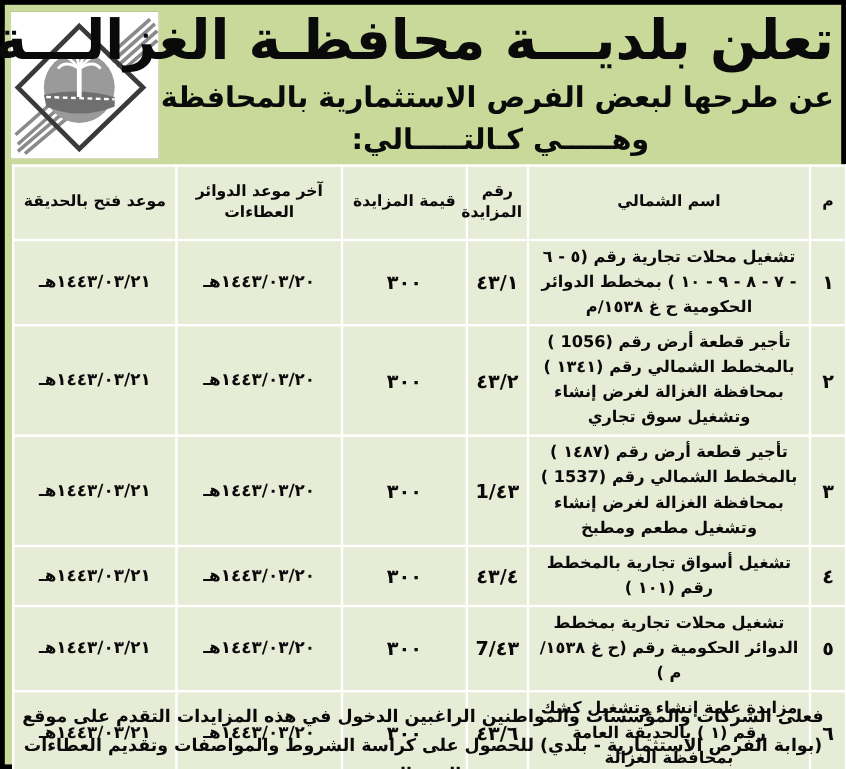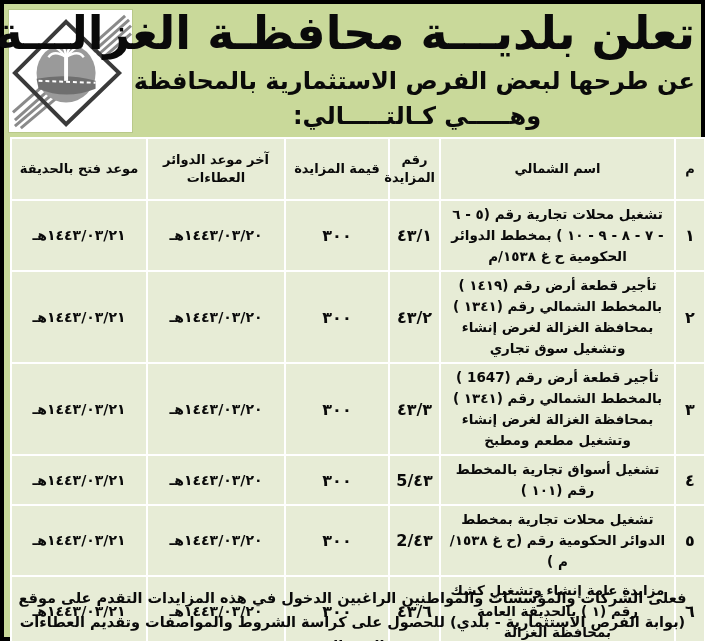--- a/index.html
+++ b/index.html
@@ -125,46 +125,46 @@
       <tr class="row-1">
         <td class="num">١</td>
         <td class="name">تشغيل محلات تجارية رقم (٥ - ٦ - ٧ - ٨ - ٩ - ١٠ ) بمخطط الدوائر الحكومية ح غ ١٥٣٨/م</td>
         <td class="num">٤٣/١</td>
         <td class="num">٣٠٠</td>
         <td class="date">١٤٤٣/٠٣/٢٠هـ</td>
         <td class="date">١٤٤٣/٠٣/٢١هـ</td>
       </tr>
       <tr class="row-2">
         <td class="num">٢</td>
-        <td class="name">تأجير قطعة أرض رقم (١٤١٩ ) بالمخطط الشمالي رقم (١٣٤١ ) بمحافظة الغزالة لغرض إنشاء وتشغيل سوق تجاري</td>
+        <td class="name">تأجير قطعة أرض رقم (1056 ) بالمخطط الشمالي رقم (١٣٤١ ) بمحافظة الغزالة لغرض إنشاء وتشغيل سوق تجاري</td>
         <td class="num">٤٣/٢</td>
         <td class="num">٣٠٠</td>
         <td class="date">١٤٤٣/٠٣/٢٠هـ</td>
         <td class="date">١٤٤٣/٠٣/٢١هـ</td>
       </tr>
       <tr class="row-3">
         <td class="num">٣</td>
-        <td class="name">تأجير قطعة أرض رقم (1647 ) بالمخطط الشمالي رقم (١٣٤١ ) بمحافظة الغزالة لغرض إنشاء وتشغيل مطعم ومطبخ</td>
-        <td class="num">٤٣/٣</td>
+        <td class="name">تأجير قطعة أرض رقم (١٤٨٧ ) بالمخطط الشمالي رقم (1537 ) بمحافظة الغزالة لغرض إنشاء وتشغيل مطعم ومطبخ</td>
+        <td class="num">٤٣/1</td>
         <td class="num">٣٠٠</td>
         <td class="date">١٤٤٣/٠٣/٢٠هـ</td>
         <td class="date">١٤٤٣/٠٣/٢١هـ</td>
       </tr>
       <tr class="row-4">
         <td class="num">٤</td>
         <td class="name">تشغيل أسواق تجارية بالمخطط رقم (١٠١ )</td>
-        <td class="num">٤٣/5</td>
+        <td class="num">٤٣/٤</td>
         <td class="num">٣٠٠</td>
         <td class="date">١٤٤٣/٠٣/٢٠هـ</td>
         <td class="date">١٤٤٣/٠٣/٢١هـ</td>
       </tr>
       <tr class="row-5">
         <td class="num">٥</td>
         <td class="name">تشغيل محلات تجارية بمخطط الدوائر الحكومية رقم (ح غ ١٥٣٨/م )</td>
-        <td class="num">٤٣/2</td>
+        <td class="num">٤٣/7</td>
         <td class="num">٣٠٠</td>
         <td class="date">١٤٤٣/٠٣/٢٠هـ</td>
         <td class="date">١٤٤٣/٠٣/٢١هـ</td>
       </tr>
       <tr class="row-6">
         <td class="num">٦</td>
         <td class="name">مزايدة عامة إنشاء وتشغيل كشك رقم (١ ) بالحديقة العامة بمحافظة الغزالة</td>
         <td class="num">٤٣/٦</td>
         <td class="num">٣٠٠</td>
         <td class="date">١٤٤٣/٠٣/٢٠هـ</td>

